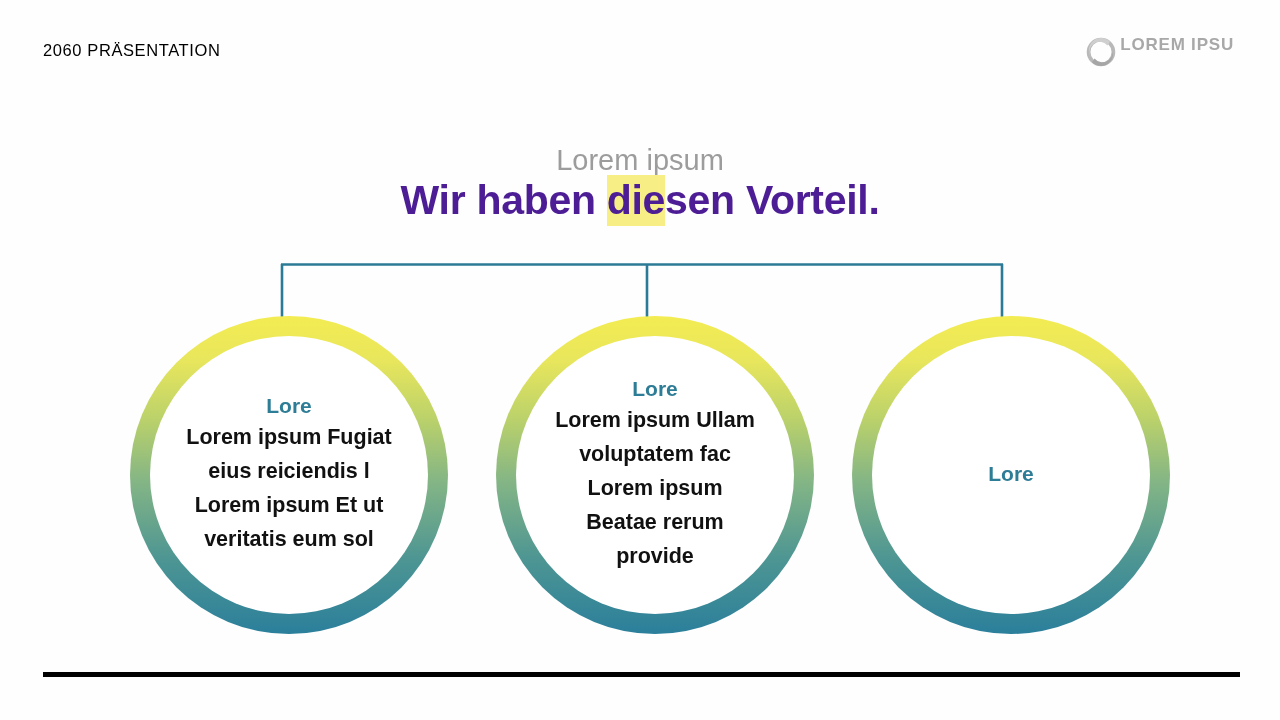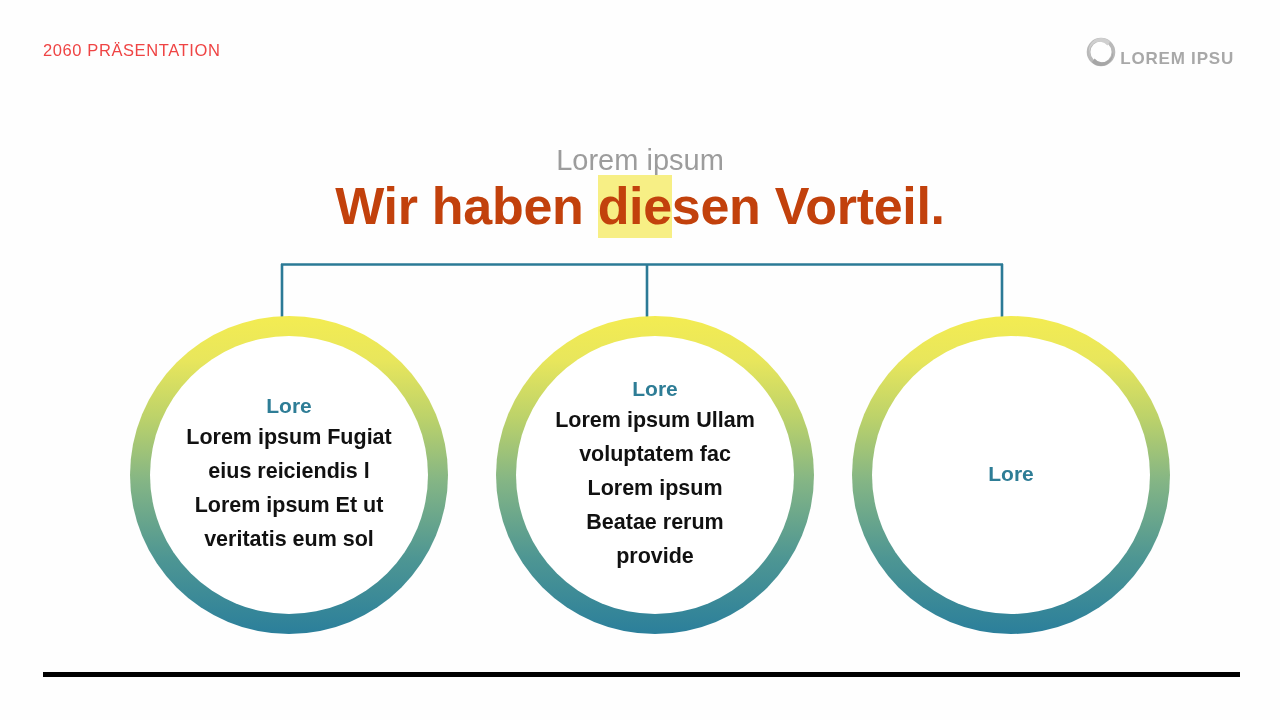--- a/index.html
+++ b/index.html
@@ -23,31 +23,31 @@
     background: #fefefe;
   }
 
   
   .header-label {
     position: absolute;
     left: 43px;
     top: 41px;
     font-size: 16.5px;
     letter-spacing: 0.6px;
-    color: #ef4444;
+    color: #000000;
     font-weight: 400;
     white-space: nowrap;
   }
 
   .logo {
     position: absolute;
     right: 46px;
     top: 35px;
     display: flex;
-    align-items: flex-end;
+    align-items: flex-start;
     gap: 2px;
   }
   .logo-mark {
     width: 34px;
     height: 34px;
     display: block;
     flex: 0 0 auto;
   }
   .logo-text {
     font-size: 17px;
@@ -68,23 +68,23 @@
     color: #9c9c9c;
     font-weight: 400;
     line-height: 1.05;
   }
   .title {
     position: absolute;
     left: 0;
     right: 0;
     top: 178px;
     text-align: center;
-    font-size: 52px;
-    font-weight: bold;
-    color: #c2410c;
+    font-size: 41px;
+    font-weight: bold;
+    color: #4c1d95;
     line-height: 1.1;
     letter-spacing: -0.3px;
     white-space: nowrap;
   }
   .title .hl {
     background: #f7ef85;
     padding: 2px 0 3px 0;
     box-decoration-break: clone;
   }
 

